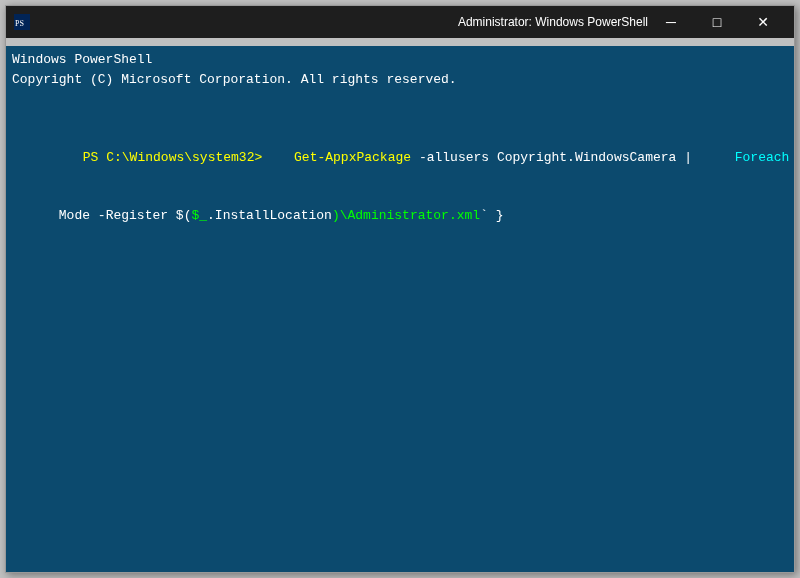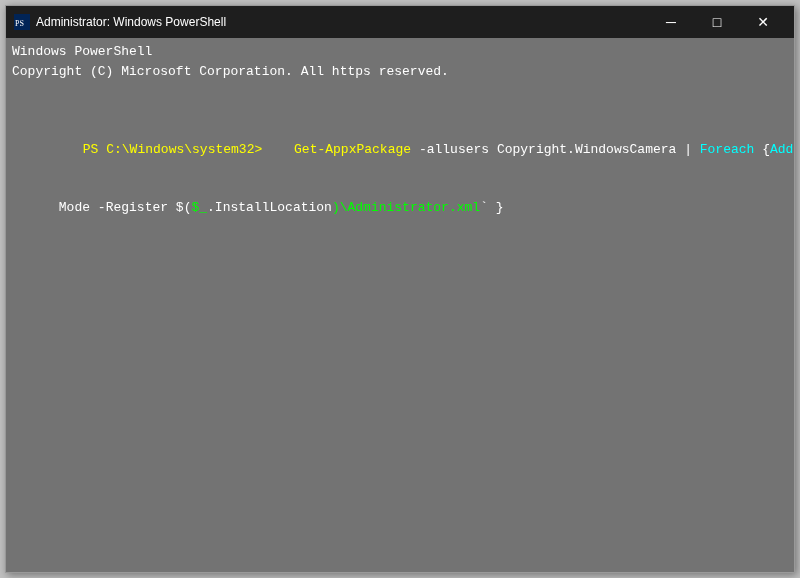--- a/index.html
+++ b/index.html
@@ -17,20 +17,21 @@
     }
 
     .window {
       width: 790px;
       height: 568px;
       margin: 5px auto;
       border: 1px solid #999;
       box-shadow: 2px 2px 8px rgba(0,0,0,0.4);
       display: flex;
       flex-direction: column;
+      gap: 8px;
     }
 
     .title-bar {
       background: #1e1e1e;
       height: 32px;
       display: flex;
       align-items: center;
       padding: 0 8px;
       flex-shrink: 0;
       user-select: none;
@@ -41,20 +42,21 @@
       height: 16px;
       margin-right: 6px;
       flex-shrink: 0;
     }
 
     .title-bar-text {
       color: #ffffff;
       font-size: 12px;
       font-family: 'Segoe UI', Arial, sans-serif;
       flex: 1;
+      text-align: right;
     }
 
     .title-bar-controls {
       display: flex;
       gap: 0;
     }
 
     .title-bar-btn {
       width: 46px;
       height: 32px;
@@ -63,41 +65,41 @@
       color: #ffffff;
       font-size: 14px;
       cursor: pointer;
       display: flex;
       align-items: center;
       justify-content: center;
       font-family: 'Segoe UI', Arial, sans-serif;
     }
 
     .terminal-body {
-      background: #737373;
+      background: #0c4a6e;
       flex: 1;
       padding: 4px 6px;
       overflow: hidden;
       position: relative;
     }
 
     .terminal-line {
       color: #ffffff;
       font-size: 13px;
       line-height: 1.5;
       white-space: pre;
     }
 
     .terminal-line.empty {
       height: 19.5px;
     }
 
     .color-white { color: #ffffff; }
     .color-yellow { color: #ffff00; padding-left: 24px; }
-    .color-cyan { color: #00ffff; }
+    .color-cyan { color: #00ffff; margin-left: 35px; }
     .color-green { color: #00ff00; }
   </style>
 </head>
 <body>
 
 <div class="window">
 
   <div class="title-bar">
 
     <svg class="title-bar-icon" viewBox="0 0 16 16">
@@ -109,21 +111,21 @@
       <button class="title-bar-btn">─</button>
       <button class="title-bar-btn">□</button>
       <button class="title-bar-btn close">✕</button>
     </div>
   </div>
 
   <div class="terminal-body">
 
     <div class="terminal-line color-white">Windows PowerShell</div>
 
-    <div class="terminal-line color-white">Copyright (C) Microsoft Corporation. All https reserved.</div>
+    <div class="terminal-line color-white">Copyright (C) Microsoft Corporation. All rights reserved.</div>
 
     <div class="terminal-line empty"></div>
 
 
     <div class="terminal-line empty"></div>
 
     <div class="terminal-line">
       <span class="color-yellow">PS C:\Windows\system32&gt; </span><span class="color-yellow">Get-AppxPackage</span><span class="color-white"> -allusers </span><span class="color-white">Copyright.WindowsCamera</span><span class="color-white"> | </span><span class="color-cyan">Foreach</span><span class="color-white"> {</span><span class="color-cyan">Add-AppxPackage</span>
     </div>
 

